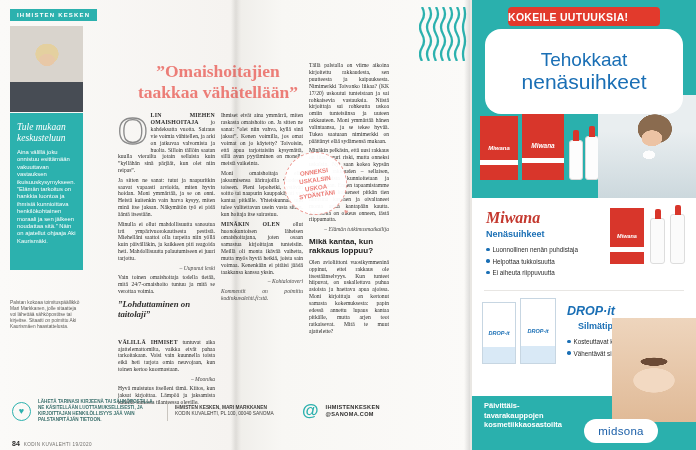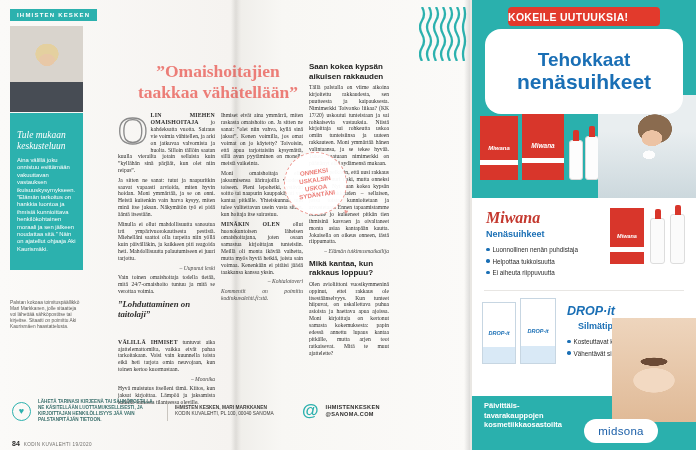--- a/index.html
+++ b/index.html
@@ -18,21 +18,21 @@
   .section-label { position:absolute; left:10px; top:9px; background:#2cb1ae; color:#fff;
           font-size:6px; font-weight:bold; letter-spacing:1.2px; padding:3px 7px; }
 
   .portrait { position:absolute; left:10px; top:26px; width:73px; height:86px;
       background:
         radial-gradient(ellipse 13px 10px at 37px 34px, #e8c8a7 0 60%, transparent 62%),
         radial-gradient(ellipse 19px 17px at 37px 28px, #e4d09f 0 60%, transparent 62%),
         linear-gradient(180deg,#d9d4cd 0 56px,#474c54 56px 100%); }
 
   .sidebar-box { position:absolute; left:10px; top:113px; width:73px; height:157px;
-      background:#2cb1ae; color:#fff; padding:17px 7px; }
+      background:#2cb1ae; color:#fff; padding:9px 7px; }
   .sidebar-head { font-family:"Liberation Serif",serif; font-style:italic; font-size:9.5px;
       line-height:10.5px; margin-bottom:6px; }
   .sidebar-body { font-size:5.9px; line-height:7.4px; }
 
   .sidebar-caption { position:absolute; left:10px; top:300px; width:73px;
       font-size:4.8px; line-height:6px; color:#5c5a57; }
 
   .wave { position:absolute; left:419px; top:7px; width:48px; height:54px; }
 
   .headline { position:absolute; left:112px; top:61px; width:212px; text-align:center;
@@ -79,21 +79,21 @@
   .page-info .num { font-weight:bold; font-size:7px; color:#2b2a29; }
   .page-info .rest { font-size:4.6px; margin-left:4px; letter-spacing:.4px; }
 
   
   .ad { position:absolute; left:472px; top:0; width:224px; height:450px; background:#2ab0ad; overflow:hidden; }
   .ad-banner { position:absolute; left:36px; top:7px; width:152px; height:19px; background:#e23a2c;
       border-radius:4px; color:#fff; font-weight:bold; font-size:10.5px; letter-spacing:.3px;
       display:flex; align-items:center; z-index:3; }
   .ad-headbox { position:absolute; left:13px; top:29px; width:198px; height:85px; background:#fff;
       border-radius:16px; display:flex; flex-direction:column; align-items:center;
-      justify-content:center; z-index:2; color:#1a6fb5; font-weight:bold; line-height:1.15; }
+      justify-content:center; z-index:2; color:#1a6fb5; font-weight:normal; line-height:1.15; }
   .ad-h1,.ad-h3 { font-size:19px; }
   .ad-h2 { font-size:21px; }
 
   .pbox-red { position:absolute; color:#fff; font-style:italic; font-weight:bold; font-size:6px;
       display:flex; align-items:center; justify-content:center; z-index:1;
       background:linear-gradient(180deg,#d8362b 0 68%,#fff 68% 76%,#d8362b 76% 100%); }
   .pbox-red.pa { left:8px; top:116px; width:38px; height:64px; }
   .pbox-red.pb { left:50px; top:110px; width:42px; height:70px; font-size:6.5px; }
   .spray { position:absolute; width:14px; background:#fdfdfd; border:1px solid #d8d8d8;
       border-radius:3px; z-index:1; }
@@ -201,21 +201,20 @@
 
     <div class="col col2">
       <p>Ihmiset eivät aina ymmärrä, miten raskasta omaishoito on. Ja sitten ne sanat: ”olet niin vahva, kyllä sinä jaksat”. Kenen voimilla, jos omat voimat on jo käytetty? Toivoisin, että apua tarjottaisiin kysymättä, sillä avun pyytäminen on monelle meistä vaikeinta.</p>
       <p>Moni omaishoitaja elää jaksamisensa äärirajoilla vuodesta toiseen. Pieni lepohetki, ystävän soitto tai naapurin kauppakäynti voi kantaa pitkälle. Yhteiskunnan tuki tulee valitettavan usein vasta sitten, kun hoitaja itse sairastuu.</p>
       <p><span class="lead">MINÄKIN OLEN</span><span> ollut huonokuntoisen läheisen omaishoitajana, joten osaan samastua kirjoittajan tunteisiin. Meillä oli monta ikävää vaihetta, mutta myös hyviä hetkiä, joista sain voimaa. Kenenkään ei pitäisi jäädä taakkansa kanssa yksin.</span></p>
       <p class="attr">– Kohtalotoveri</p>
       <p class="note">Kommentit on poimittu kodinkuvalehti.fi:stä.</p>
     </div>
 
     <div class="col col3">
-      <div class="col-head">Saan kokea kypsän aikuisen rakkauden</div>
       <p>Tällä palstalla on viime aikoina kirjoitettu rakkaudesta, sen puutteesta ja kaipauksesta. Nimimerkki Toivonko liikaa? (KK 17/20) uskoutui tunteistaan ja sai rohkaisevia vastauksia. Niistä kirjoittaja sai rohkeutta uskoa omiin tunteisiinsa ja uuteen rakkauteen. Moni ymmärtää hänen valintaansa, ja se tekee hyvää. Tukea saatuaan nimimerkki on päättänyt elää sydämensä mukaan.</p>
       <p>Minäkin pelkäsin, että uusi rakkaus on liian suuri riski, mutta onneksi uskalsin. Nyt saan kokea kypsän aikuisen rakkauden – sellaisen, jossa toista kunnioitetaan ja arvostetaan. Ennen tapaamistamme olimme jo kulkeneet pitkän tien ihmisinä kasvaen ja oivaltaneet monta asiaa kantapään kautta. Jokaisella on oikeus onneen, iästä riippumatta.</p>
       <p class="attr">– Elämän tutkimusmatkailija</p>
       <div class="col-head mt">Mikä kantaa, kun rakkaus loppuu?</div>
       <p>Olen avioliittoni vuosikymmeninä oppinut, ettei rakkaus ole itsestäänselvyys. Kun tunteet hiipuvat, on uskallettava puhua asioista ja haettava apua ajoissa. Moni kirjoittaja on kertonut samasta kokemuksesta: papin edessä annettu lupaus kantaa pitkälle, mutta arjen teot ratkaisevat. Mitä te muut ajattelette?</p>
     </div>
 
     <div class="insight-circle">
       <span>ONNEKSI USKALSIN USKOA SYDÄNTÄNI</span>
     </div>

